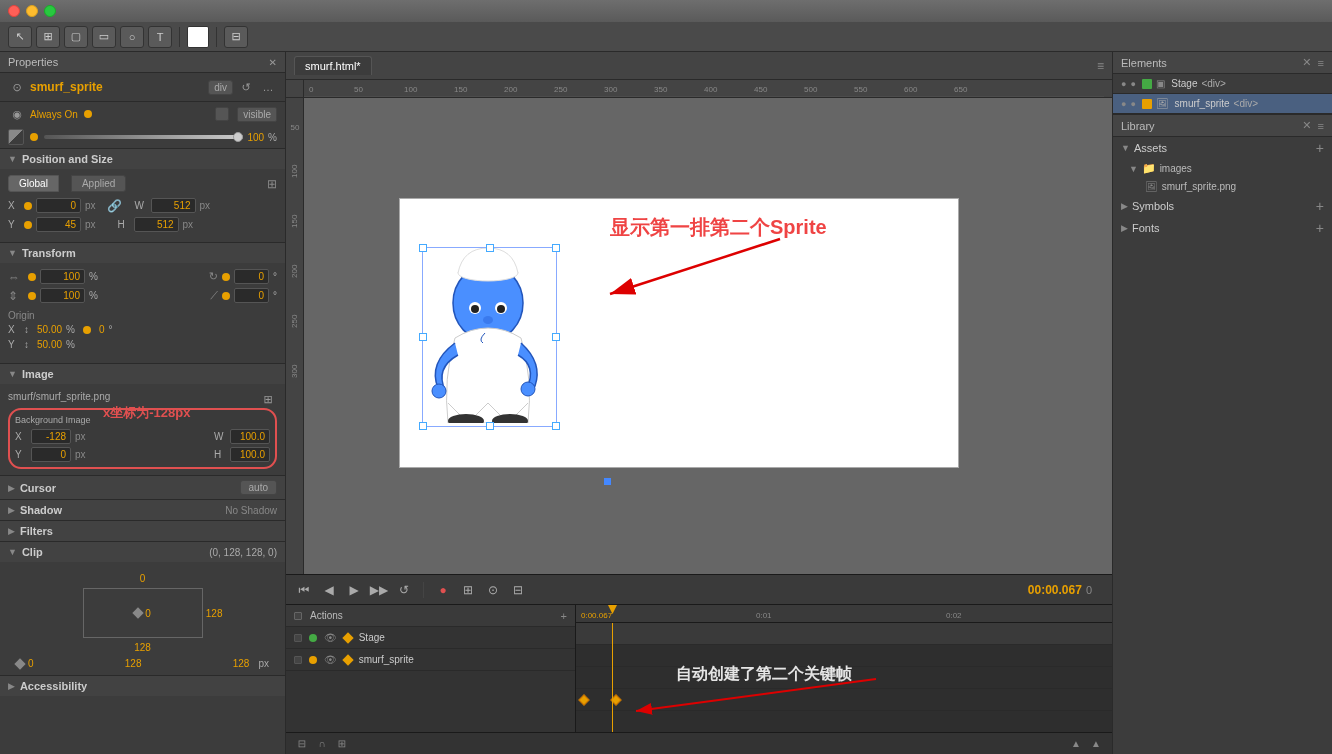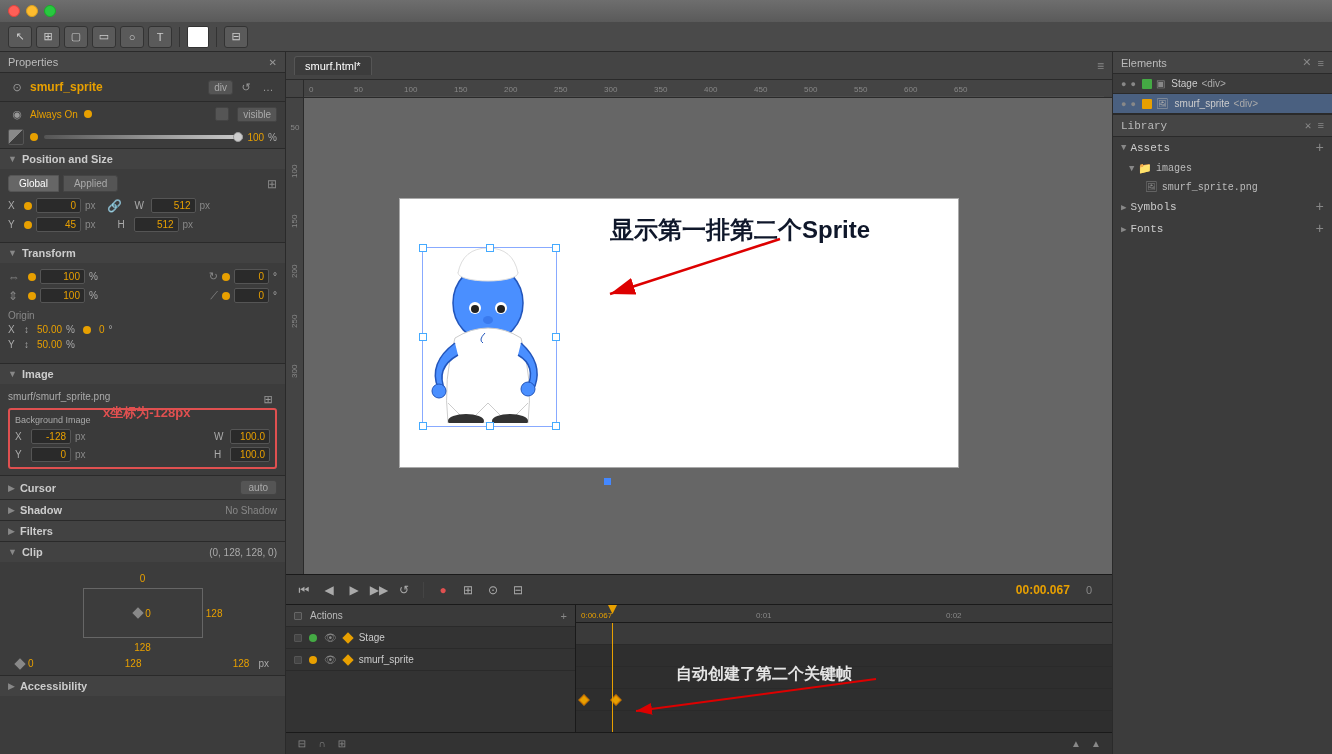--- a/index.html
+++ b/index.html
@@ -143,21 +143,21 @@
     .section-header {
       display: flex; align-items: center; padding: 4px 8px;
       background: #424242; border-top: 1px solid #2a2a2a;
       cursor: pointer;
     }
     .section-arrow { color: #888; font-size: 9px; margin-right: 5px; }
     .section-title { color: #ccc; font-size: 11px; font-weight: bold; }
 
     .pos-size-section { padding: 6px 8px; }
     .global-applied-row {
-      display: flex; align-items: center; gap: 4px; margin-bottom: 6px;
+      display: flex; align-items: center; gap: 12px; margin-bottom: 6px;
     }
     .btn-global {
       background: #666; border: 1px solid #555; border-radius: 3px 0 0 3px;
       padding: 2px 10px; font-size: 10px; color: #fff; cursor: pointer;
     }
     .btn-applied {
       background: #555; border: 1px solid #444; border-radius: 0 3px 3px 0;
       padding: 2px 10px; font-size: 10px; color: #aaa; cursor: pointer;
     }
     .pin-icon { font-size: 12px; color: #888; margin-left: auto; }
@@ -196,21 +196,21 @@
     .origin-value { color: #e8a000; font-size: 10px; }
     .origin-pct { color: #aaa; font-size: 10px; }
 
     .image-section { padding: 6px 8px; }
     .image-path {
       color: #aaa; font-size: 10px; margin-bottom: 5px;
     }
 
     .bg-image-box {
       border: 2px solid #e05050;
-      border-radius: 3px;
+      border-radius: 13px;
       padding: 5px;
       background: #3a3a3a;
       position: relative;
     }
     .bg-image-label {
       font-size: 9px; color: #aaa; margin-bottom: 4px;
     }
     .bg-xy-row {
       display: flex; align-items: center; gap: 4px;
     }
@@ -362,21 +362,21 @@
       display: flex; align-items: center; padding: 0 8px; gap: 5px;
     }
     .tl-ctrl-btn {
       width: 20px; height: 20px;
       display: flex; align-items: center; justify-content: center;
       cursor: pointer; color: #aaa; font-size: 12px;
     }
     .timeline-time-display {
       margin-left: auto;
       padding-right: 20px;
-      display: flex; align-items: center; gap: 16px;
+      display: flex; align-items: center; gap: 4px;
     }
     .time-value { color: #e8a000; font-size: 12px; font-weight: bold; }
     .time-frame { color: #888; font-size: 11px; }
 
     .track-labels {
       width: 290px;
       background: #333;
       border-right: 1px solid #1a1a1a;
       flex-shrink: 0;
     }
@@ -477,21 +477,20 @@
     .element-row.selected { background: #4a6080; }
     .element-color-dot { width: 10px; height: 10px; border-radius: 1px; }
     .el-green { background: #4a4; }
     .el-orange { background: #e8a000; }
     .element-tag { color: #aaa; font-size: 10px; }
 
     .library-panel {
       flex: 1;
       border-top: 1px solid #2a2a2a;
       overflow-y: auto;
-      font-family: Liberation Mono, monospace;
     }
     .lib-header {
       display: flex; align-items: center; padding: 4px 8px;
       background: #454545; border-bottom: 1px solid #2a2a2a;
     }
     .lib-title { color: #bbb; font-size: 11px; flex: 1; }
     .lib-menu { color: #888; font-size: 11px; cursor: pointer; }
 
     .lib-section-row {
       display: flex; align-items: center; padding: 3px 8px; gap: 4px;
@@ -830,21 +829,21 @@
             </div>
 
             <svg style="position:absolute; top:20px; left:130px; width:300px; height:100px; overflow:visible;">
               <defs>
                 <marker id="arrowhead" markerWidth="10" markerHeight="7" refX="10" refY="3.5" orient="auto">
                   <polygon points="0 0, 10 3.5, 0 7" fill="#dd0000"></polygon>
                 </marker>
               </defs>
               <line x1="250" y1="20" x2="80" y2="75" stroke="#dd0000" stroke-width="2.5" marker-end="url(#arrowhead)"></line>
             </svg>
-            <div style="position:absolute; top:15px; left:210px; color:#0f172a; font-size:24px; font-weight:bold; white-space:nowrap; font-family: SimHei, Arial;">显示第一排第二个Sprite</div>
+            <div style="position:absolute; top:15px; left:210px; color:#ef4444; font-size:20px; font-weight:bold; white-space:nowrap; font-family: SimHei, Arial;">显示第一排第二个Sprite</div>
           </div>
 
           <div style="position:absolute; width:7px; height:7px; background:#4488ff; top:380px; left:300px;"></div>
         </div>
       </div>
     </div>
 
     <div class="timeline-area">
 
       <div class="timeline-header">

